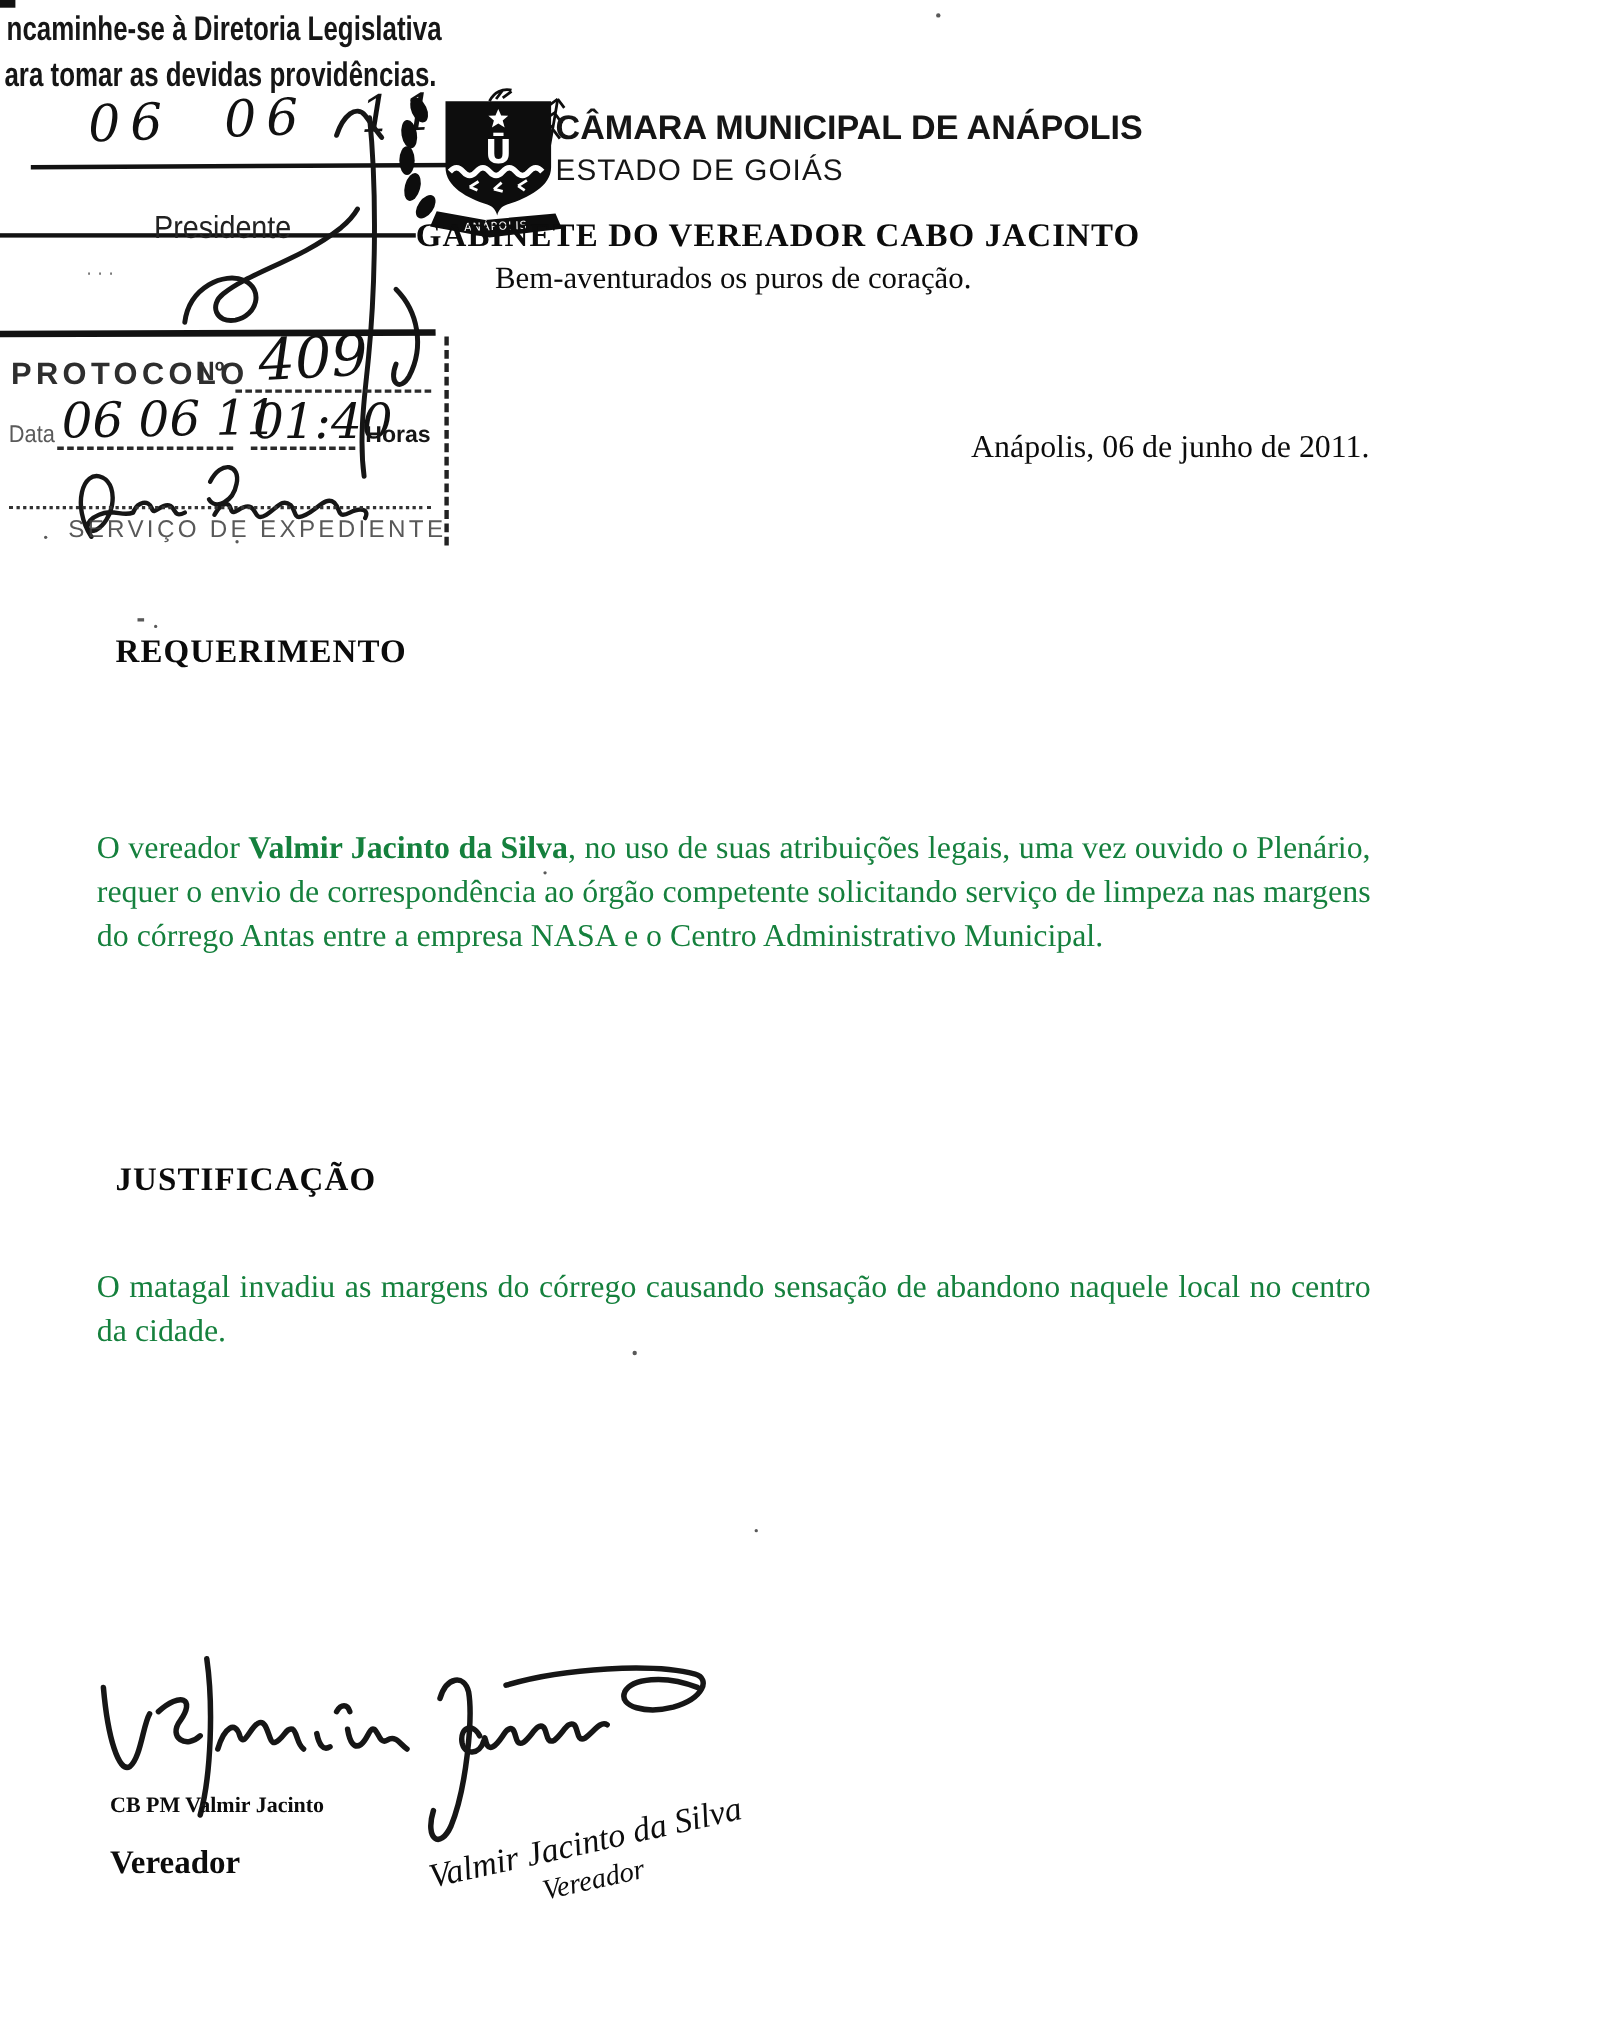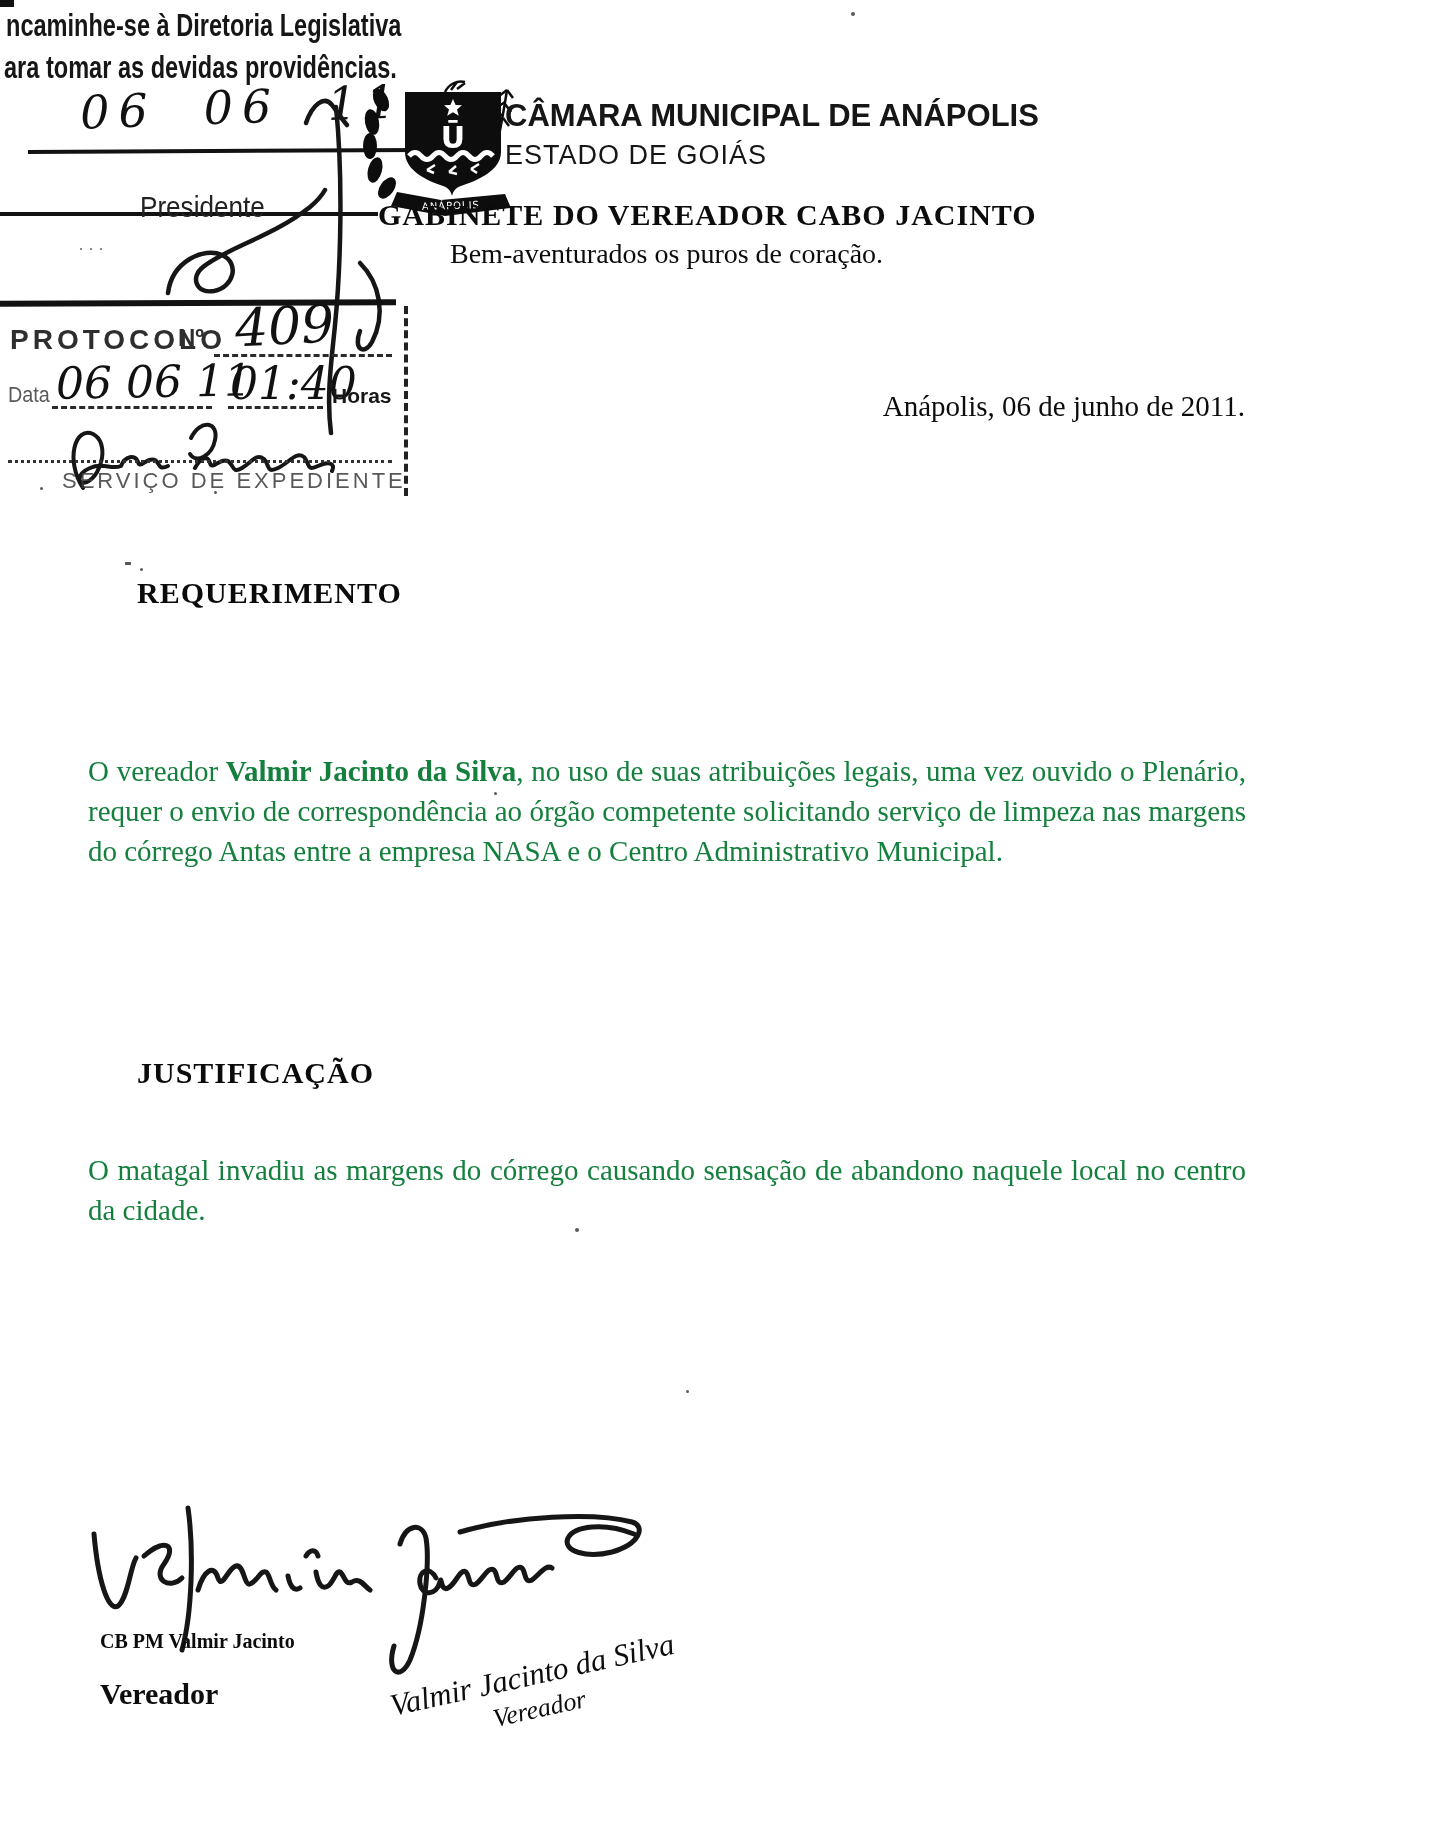--- a/index.html
+++ b/index.html
@@ -19,21 +19,21 @@
   .serif{font-family:"Liberation Serif",serif;}
   .bold{font-weight:bold;}
   .line{position:absolute;background:#121212;}
   .dashed{position:absolute;border-bottom:3px dashed #2a2a2a;}
   .dotted{position:absolute;border-bottom:3px dotted #333;}
   .para{
     position:absolute;width:1158px;left:88px;
     font-size:29px;line-height:40px;text-align:justify;color:#15803d;
   }
   .heading{position:absolute;left:105px;font-size:30px;font-weight:bold;
-    letter-spacing:1px;font-family:"Liberation Serif",serif;color:#0b0b0b;margin-left:32px;}
+    letter-spacing:1px;font-family:"Liberation Serif",serif;color:#0b0b0b;}
   .speck{position:absolute;background:#222;border-radius:50%;opacity:.75;}
   svg{position:absolute;overflow:visible;}
   .sigstroke{stroke:#161616;fill:none;stroke-linecap:round;stroke-linejoin:round;}
 </style>
 </head>
 <body>
 
 <div class="page">
 
   <div class="abs" style="left:0;top:0;width:14px;height:7px;background:#111;"></div>

